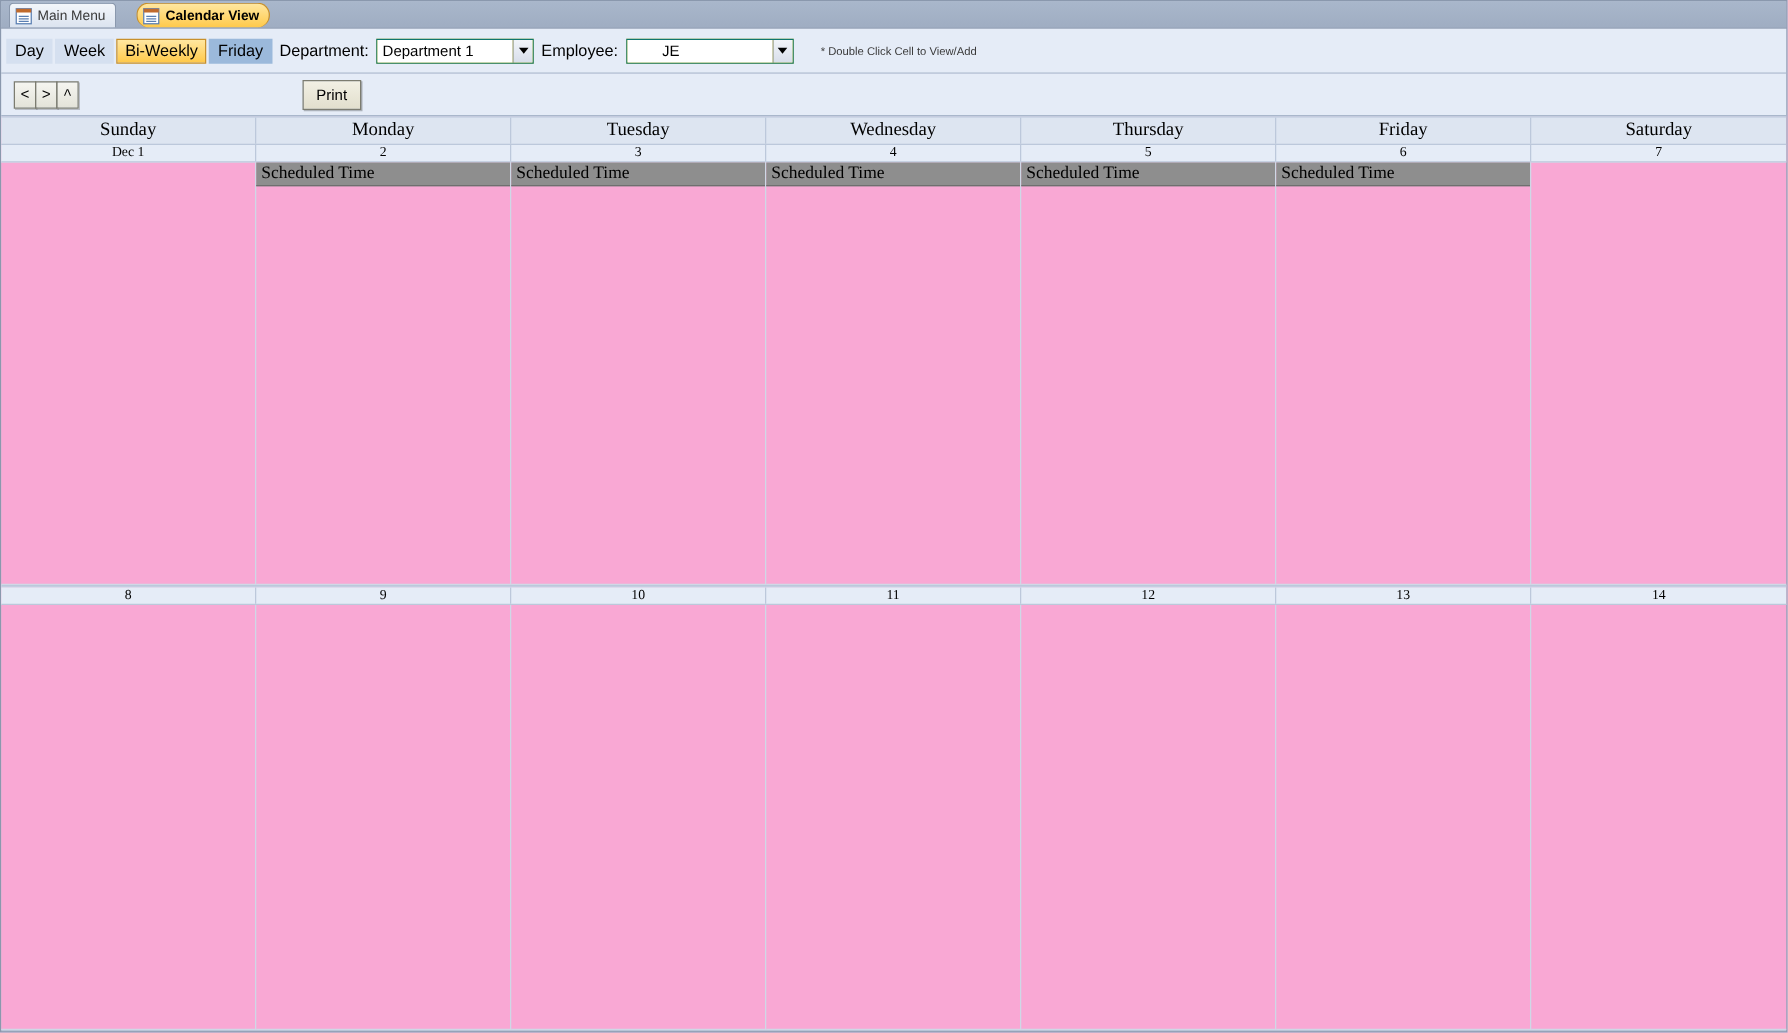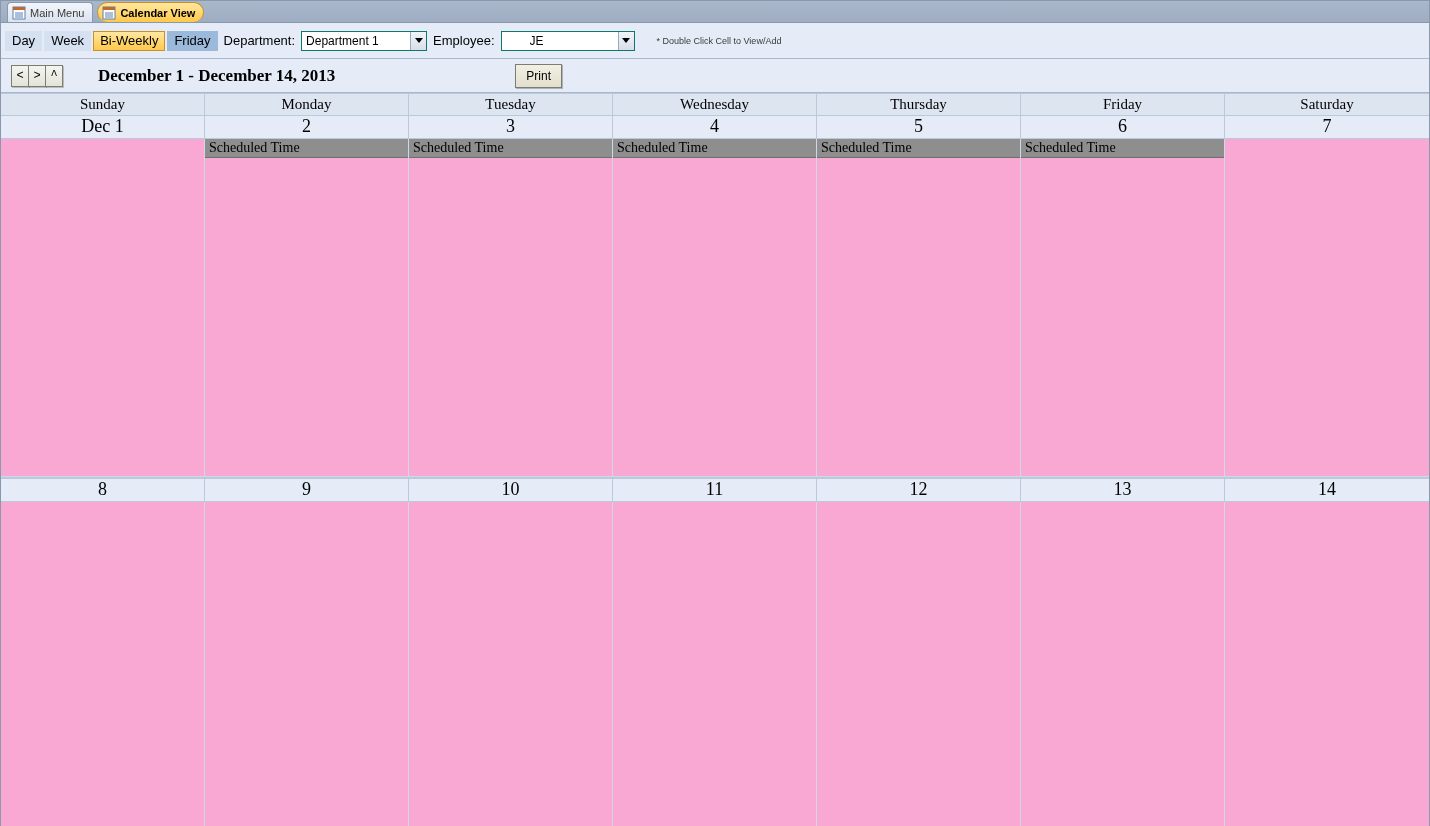--- a/index.html
+++ b/index.html
@@ -17,21 +17,21 @@
     width: 1430px;
     height: 826px;
   }
 
   
   .tabs {
     display: flex;
     align-items: flex-end;
     height: 22px;
     padding-left: 6px;
-    gap: 4px;
+    gap: 16px;
     background: linear-gradient(#a9b7cb, #9fadc2);
     border-bottom: 1px solid #8a98ad;
   }
   .tab {
     display: flex;
     align-items: center;
     gap: 4px;
     height: 20px;
     padding: 0 8px 0 4px;
     font-size: 11px;
@@ -179,21 +179,21 @@
 
   .daterow {
     display: grid;
     grid-template-columns: repeat(7, 1fr);
     background: #e5ecf7;
     border-bottom: 1px solid #bcc8db;
   }
   .daterow .dnum {
     text-align: center;
     font-family: "Times New Roman", serif;
-    font-size: 18px;
+    font-size: 11px;
     padding: 0 0 1px 0;
     color: #000;
     border-right: 1px solid #bcc8db;
     cursor: pointer;
   }
   .daterow .dnum:last-child { border-right: none; }
 
   .cells {
     display: grid;
     grid-template-columns: repeat(7, 1fr);
@@ -294,21 +294,20 @@
   <div class="navrow">
     <div class="navbtn">
         <span>&lt;</span>
       </div>
     <div class="navbtn">
         <span>&gt;</span>
       </div>
     <div class="navbtn">
         <span>^</span>
       </div>
-    <div class="date-range">December 1 - December 14, 2013</div>
     <button class="print-btn"><span>Print</span></button>
   </div>
 
   <div class="cal">
 
     <div class="dow">
       <div>Sunday</div>
       <div>Monday</div>
       <div>Tuesday</div>
       <div>Wednesday</div>

